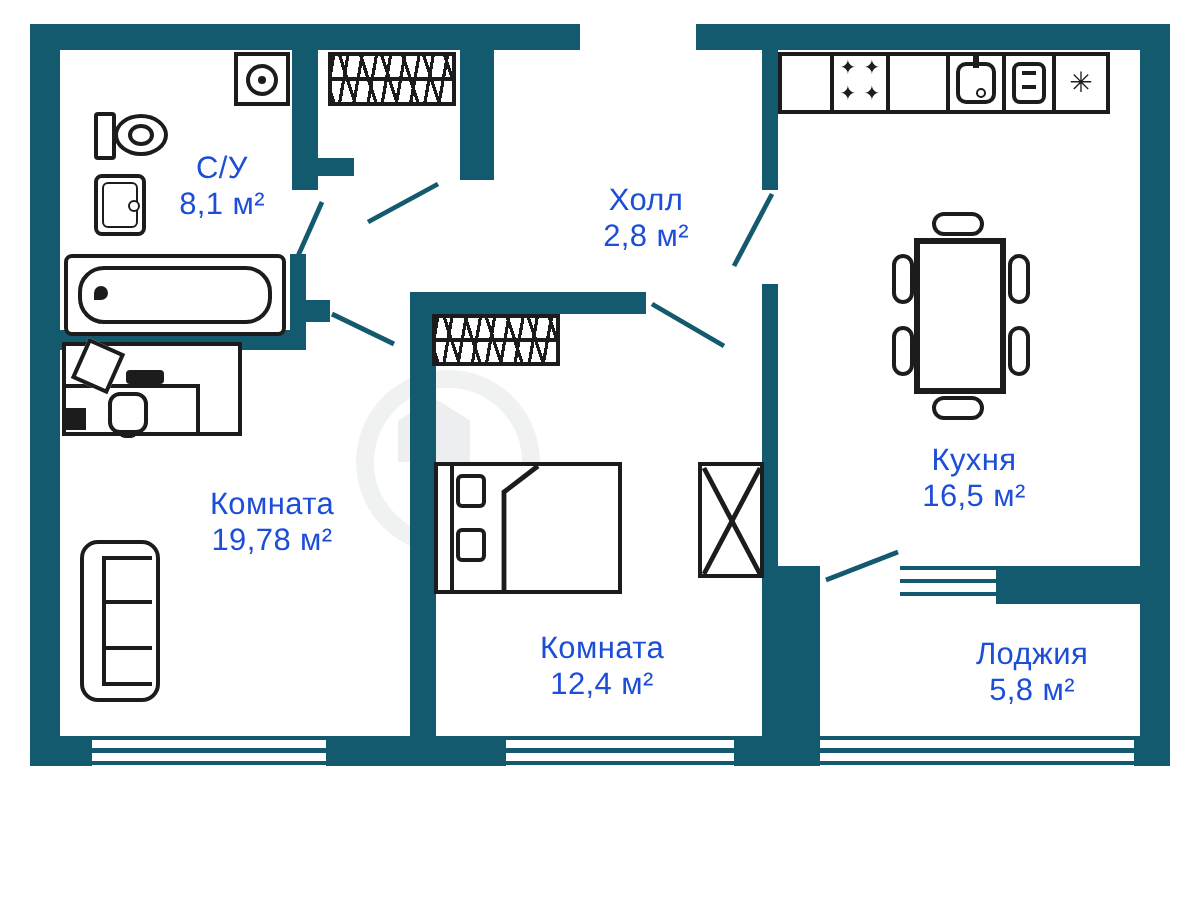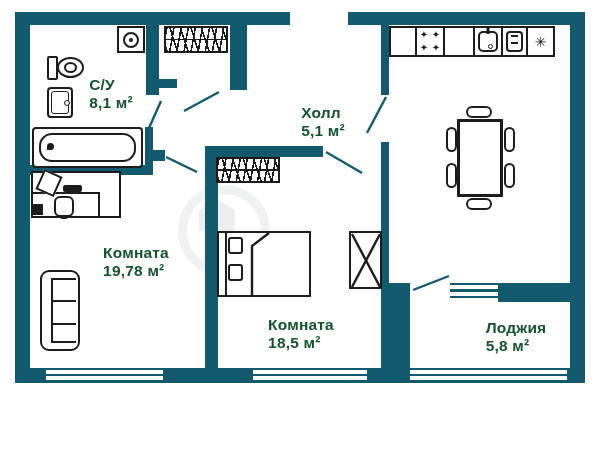--- a/index.html
+++ b/index.html
@@ -33,22 +33,22 @@
       repeating-linear-gradient(72deg, #1c1c1c 0 1.6px, transparent 1.6px 10px);
   }
   .drain-bars{
     position:absolute;inset:3px;border:2px solid #1c1c1c;border-radius:4px;background:
       repeating-linear-gradient(180deg, transparent 0 2.5px, #1c1c1c 2.5px 4.5px, transparent 4.5px 7px);
     background-clip:content-box;padding:2px 3px;
   }
   .svg-overlay{position:absolute;inset:0;pointer-events:none;}
   
   .lbl{
-    position:absolute;transform:translateX(-50%);white-space:nowrap;
-    color:#14532d;font-size:15.5px;line-height:17.5px;font-weight:700;letter-spacing:.2px;
+    position:absolute;transform:translateX(-50%);text-align:center;white-space:nowrap;
+    color:#1d4ed8;font-size:15.5px;line-height:17.5px;font-weight:400;letter-spacing:.2px;
   }
   .lbl span{display:block;}
   .title{
     position:absolute;left:0;right:0;top:405px;text-align:center;
     font-size:31px;font-weight:700;color:#1d1f21;letter-spacing:.2px;
   }
   
   .counter{position:absolute;left:389px;top:26px;height:31px;display:flex;}
   .cell{position:relative;height:31px;background:#fff;border:2px solid #1c1c1c;margin-left:-2px;}
   .cell:first-child{margin-left:0;}
@@ -192,31 +192,35 @@
       <line x1="413" y1="290" x2="449" y2="276" stroke="#135a6e" stroke-width="2.4"></line>
       <line x1="352" y1="234" x2="380" y2="287" stroke="#1c1c1c" stroke-width="2.4"></line>
       <line x1="380" y1="234" x2="352" y2="287" stroke="#1c1c1c" stroke-width="2.4"></line>
       <path d="M252 295 L252 246 L269 233" fill="none" stroke="#1c1c1c" stroke-width="2.4"></path>
     </svg>
 
     <div class="lbl" style="left:111px;top:76px;">
       <span>С/У</span>
       <span>8,1 м²</span>
     </div>
-    <div class="lbl" style="left:323px;top:104px;">
+    <div class="lbl" style="left:323px;top:92px;">
       <span>Холл</span>
-      <span>5,1 м²</span>
+      <span>2,8 м²</span>
+    </div>
+    <div class="lbl" style="left:487px;top:222px;">
+      <span>Кухня</span>
+      <span>16,5 м²</span>
     </div>
     <div class="lbl" style="left:136px;top:244px;">
       <span>Комната</span>
       <span>19,78 м²</span>
     </div>
     <div class="lbl" style="left:301px;top:316px;">
       <span>Комната</span>
-      <span>18,5 м²</span>
+      <span>12,4 м²</span>
     </div>
     <div class="lbl" style="left:516px;top:319px;">
       <span>Лоджия</span>
       <span>5,8 м²</span>
     </div>
   </div>
 
 </div>
 
 </body></html>

